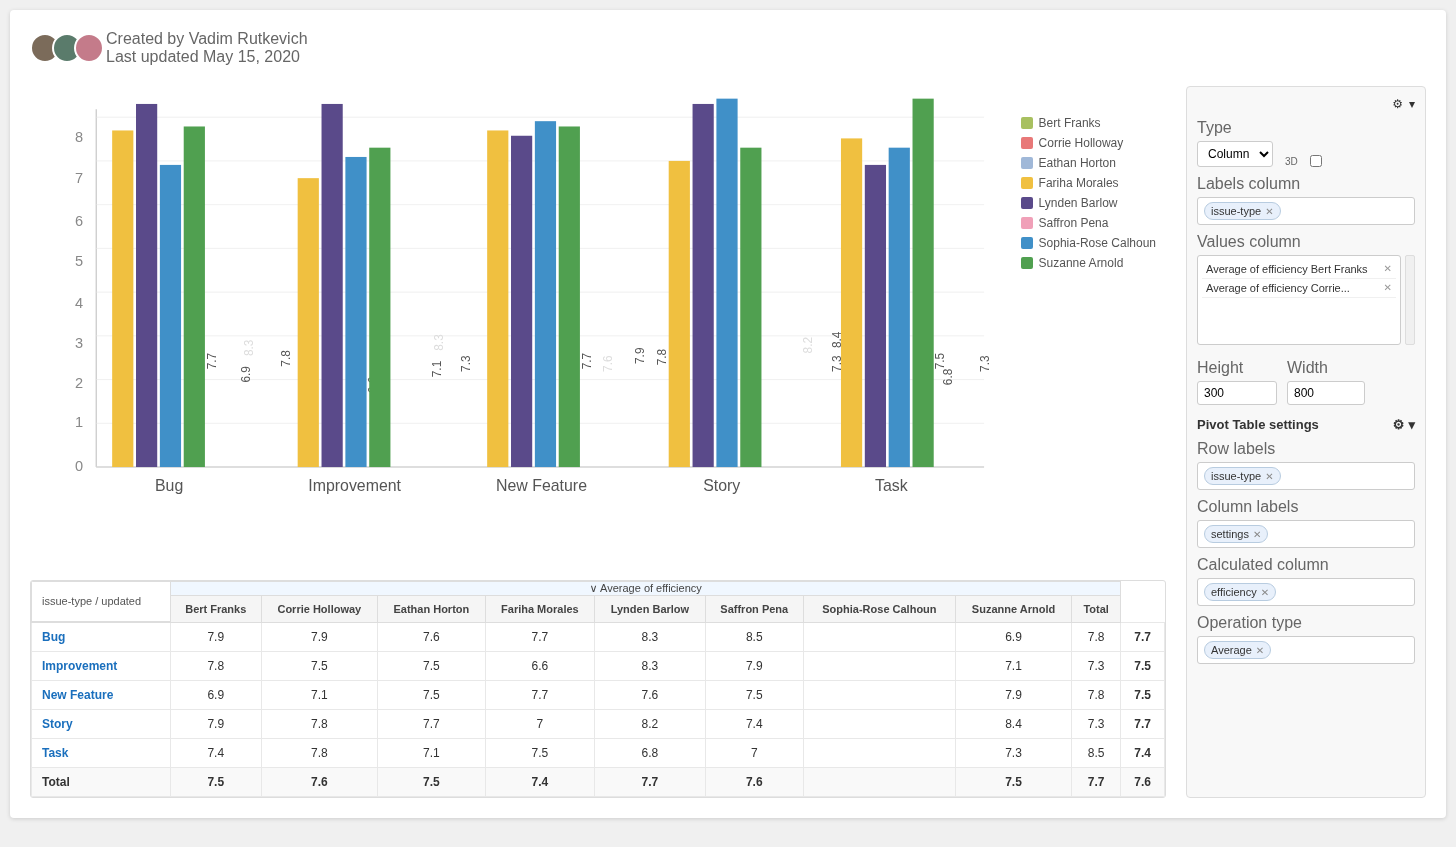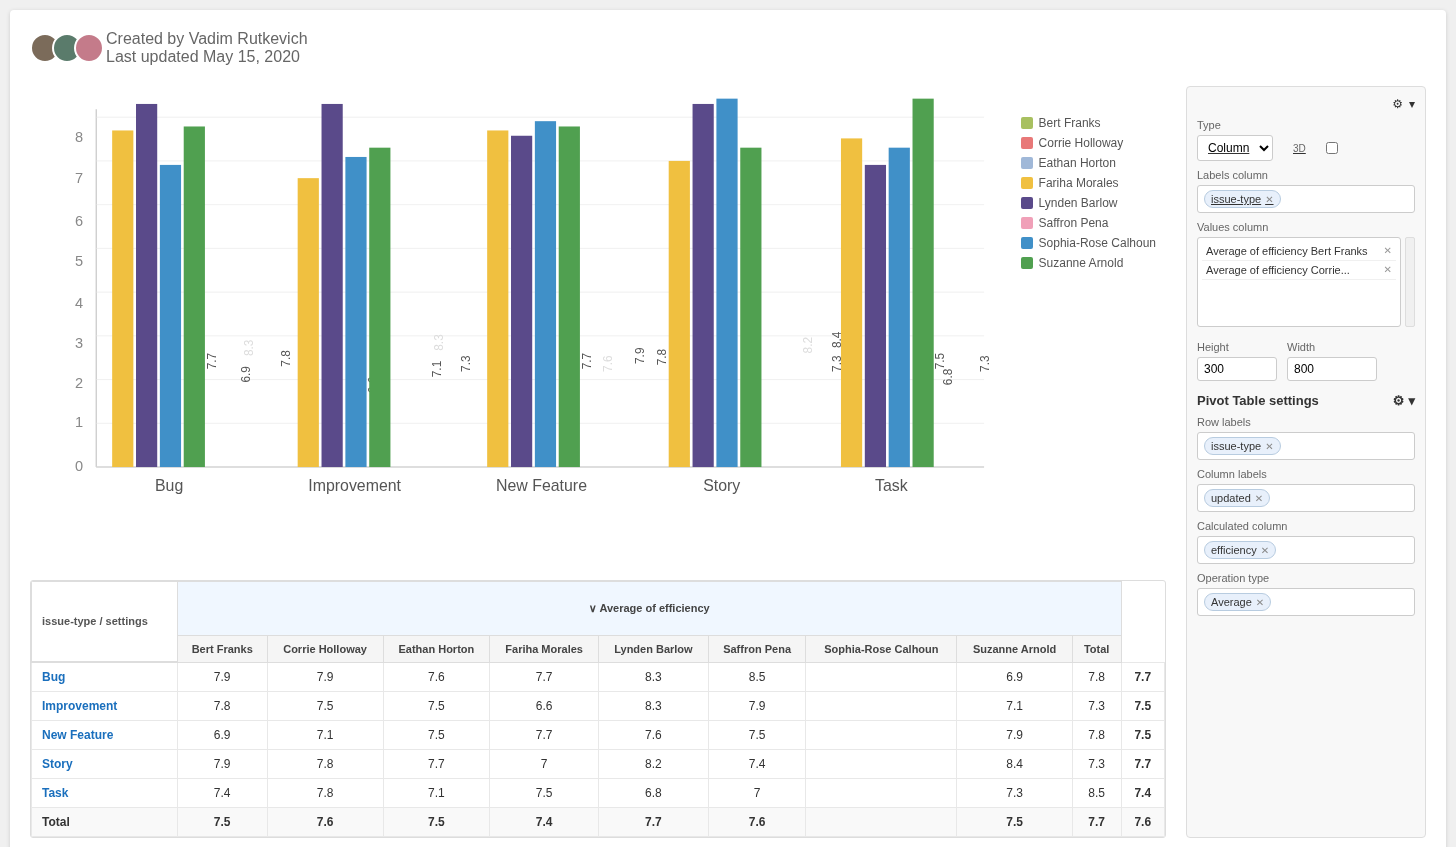--- a/index.html
+++ b/index.html
@@ -20,33 +20,33 @@
     .chart-container { display: flex; align-items: flex-start; padding: 10px 0; }
     .chart-area { flex: 1; }
     .chart-legend { display: flex; flex-direction: column; gap: 6px; padding: 20px 10px; font-size: 12px; color: #555; }
     .legend-item { display: flex; align-items: center; gap: 6px; }
     .legend-dot { width: 12px; height: 12px; border-radius: 2px; flex-shrink: 0; }
     
     .chart-svg { width: 100%; }
     
     .table-container { margin-top: 20px; border: 1px solid #ddd; border-radius: 3px; overflow: hidden; }
     table { width: 100%; border-collapse: collapse; font-size: 12px; }
-    th { background: #f5f5f5; border: 1px solid #ddd; padding: 20px 10px; text-align: left; font-weight: 700; color: #444; }
+    th { background: #f5f5f5; border: 1px solid #ddd; padding: 0 10px; text-align: left; font-weight: 400; color: #444; }
     th.header-main { background: #fff; font-size: 11px; color: #555; border-bottom: 2px solid #ddd; }
     th.avg-header { background: #f0f7ff; font-size: 11px; text-align: center; }
     td { border: 1px solid #e8e8e8; padding: 7px 10px; text-align: center; color: #333; }
     td.row-label { text-align: left; font-weight: 600; color: #1a6fbd; background: #fff; }
     td.total-label { font-weight: 700; background: #fff; text-align: left; }
     td.total-val { font-weight: 700; }
     tr.total-row td { background: #f9f9f9; font-weight: 700; }
     .col-group-header { background: #e8f0fb; }
     
     .panel-header { display: flex; justify-content: flex-end; align-items: center; gap: 6px; margin-bottom: 8px; }
-    .panel-section-label { font-size: 11px; color: #666; margin-bottom: 4px; margin-top: 8px; }
-    .panel-input-row { display: flex; align-items: center; gap: 20px; margin-bottom: 6px; text-decoration: underline; }
+    .panel-section-label { font-size: 16px; color: #666; margin-bottom: 4px; margin-top: 8px; }
+    .panel-input-row { display: flex; align-items: flex-end; gap: 12px; margin-bottom: 6px; }
     .panel-input { border: 1px solid #ccc; border-radius: 3px; padding: 4px 6px; font-size: 12px; width: 100%; background: #fff; }
     .panel-select { border: 1px solid #ccc; border-radius: 3px; padding: 4px 6px; font-size: 12px; background: #fff; }
     .tag { display: inline-flex; align-items: center; background: #e8f0fb; border: 1px solid #b8cce0; border-radius: 9px; padding: 2px 6px; font-size: 11px; gap: 4px; }
     .tag-x { cursor: pointer; color: #888; font-size: 10px; }
     .values-scroll { border: 1px solid #ccc; border-radius: 3px; background: #fff; padding: 4px; height: 90px; overflow-y: auto; font-size: 11px; }
     .value-item { display: flex; align-items: flex-start; justify-content: space-between; padding: 3px 4px; border-bottom: 1px solid #f0f0f0; }
     .value-x { color: #999; cursor: pointer; font-size: 10px; }
     .dim-input { border: 1px solid #ccc; border-radius: 3px; padding: 4px 6px; font-size: 12px; width: 80px; background: #fff; }
     .settings-header { font-weight: 600; font-size: 13px; color: #333; margin-bottom: 8px; margin-top: 12px; display: flex; justify-content: space-between; align-items: center; }
     .scrollbar-stub { width: 10px; background: #f0f0f0; border: 1px solid #ddd; border-radius: 2px; }
@@ -213,21 +213,21 @@
               <span>Suzanne Arnold</span>
             </div>
           </div>
       </div>
 
       <div class="table-container">
         <table>
           <thead>
             <tr>
               <th class="header-main" rowspan="2">
-                <span>issue-type / settings</span>
+                <span>issue-type / updated</span>
               </th>
               <th class="avg-header col-group-header" colspan="9">
                 ∨ <span>Average of efficiency</span>
               </th>
             </tr>
             <tr id="col-headers">
             <th style="background: rgb(245, 245, 245); border: 1px solid rgb(221, 221, 221); padding: 7px 8px; text-align: center; font-size: 11px; font-weight: 600;">Bert Franks</th>
                 <th style="background: rgb(245, 245, 245); border: 1px solid rgb(221, 221, 221); padding: 7px 8px; text-align: center; font-size: 11px; font-weight: 600;">Corrie Holloway</th>
                 <th style="background: rgb(245, 245, 245); border: 1px solid rgb(221, 221, 221); padding: 7px 8px; text-align: center; font-size: 11px; font-weight: 600;">Eathan Horton</th>
                 <th style="background: rgb(245, 245, 245); border: 1px solid rgb(221, 221, 221); padding: 7px 8px; text-align: center; font-size: 11px; font-weight: 600;">Fariha Morales</th>
@@ -364,21 +364,21 @@
         <div class="scrollbar-stub"></div>
       </div>
 
       <div style="display:flex;gap:10px;margin-top:6px;">
         <div>
           <div class="panel-section-label">Height</div>
           <input class="dim-input" type="text" value="300" style="">
         </div>
         <div>
           <div class="panel-section-label">Width</div>
-          <input class="dim-input" type="text" style="width: 90px;" value="800">
+          <input class="dim-input" type="text" style="width: 78px;" value="800">
         </div>
       </div>
 
       <div class="settings-header">
         <span>Pivot Table settings</span>
         <span style="display:flex;gap:4px;">
           <span>⚙</span>
           <span>▾</span>
         </span>
       </div>
@@ -387,21 +387,21 @@
       <div class="panel-input" style="display:flex;flex-wrap:wrap;gap:3px;margin-bottom:6px;">
         <span class="tag">
           <span>issue-type</span>
           <span class="tag-x">✕</span>
         </span>
       </div>
 
       <div class="panel-section-label">Column labels</div>
       <div class="panel-input" style="display:flex;flex-wrap:wrap;gap:3px;margin-bottom:6px;">
         <span class="tag">
-          <span>updated</span>
+          <span>settings</span>
           <span class="tag-x">✕</span>
         </span>
       </div>
 
       <div class="panel-section-label">Calculated column</div>
       <div class="panel-input" style="display:flex;flex-wrap:wrap;gap:3px;margin-bottom:6px;">
         <span class="tag">
           <span>efficiency</span>
           <span class="tag-x">✕</span>
         </span>

